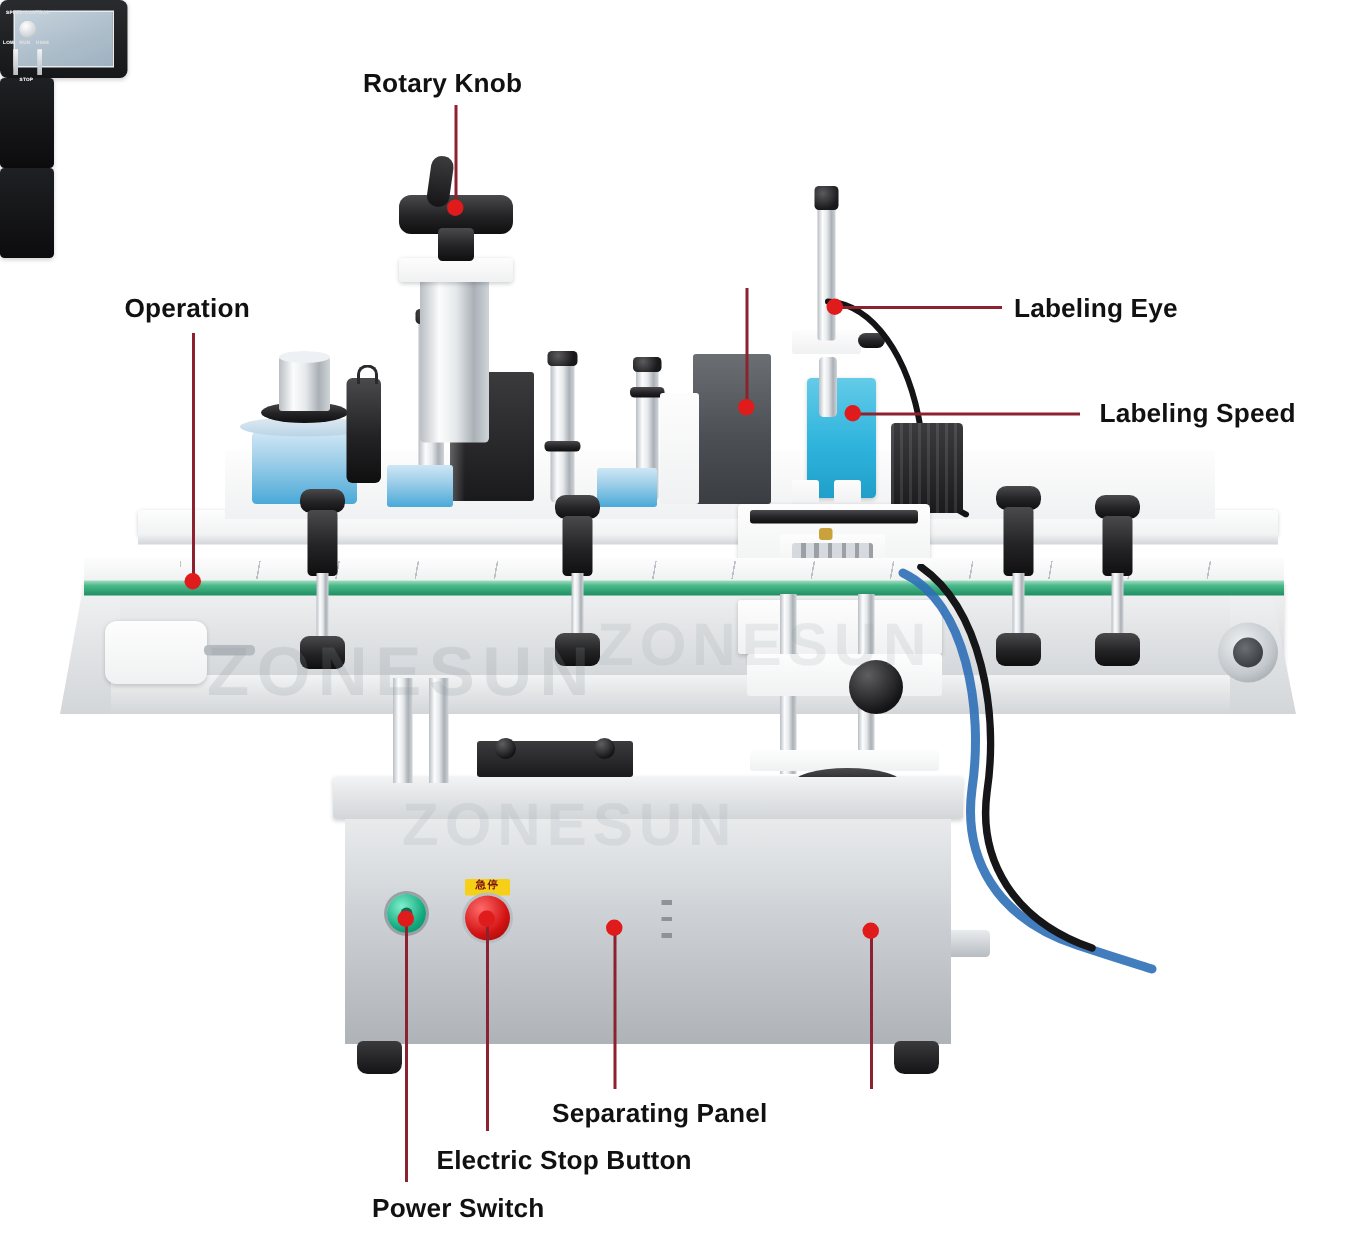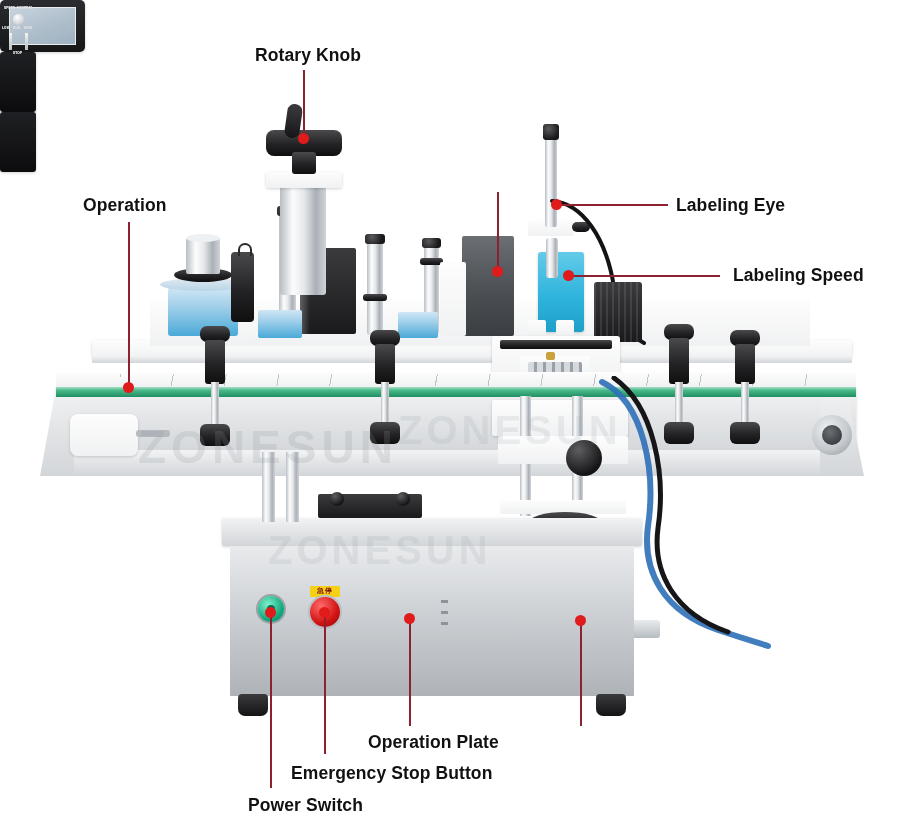--- a/index.html
+++ b/index.html
@@ -273,29 +273,29 @@
     <div class="lead v" style="left:580px;top:620px;height:106px;"></div>
     <div class="dot" style="left:575px;top:615px;"></div>
 
     <div class="lead v" style="left:324px;top:616px;height:138px;"></div>
     <div class="dot" style="left:319px;top:607px;"></div>
 
     <div class="lead v" style="left:270px;top:616px;height:172px;"></div>
     <div class="dot" style="left:265px;top:607px;"></div>
   </div>
 
-  <div class="callout" style="left:255px;top:44px;">Rotary Knob</div>
+  <div class="callout" style="left:242px;top:44px;">Rotary Knob</div>
 
   <div class="callout" style="left:83px;top:194px;">Operation</div>
 
 
   <div class="callout" style="left:676px;top:194px;">Labeling Eye</div>
 
   <div class="callout" style="left:733px;top:264px;">Labeling Speed</div>
 
-  <div class="callout" style="left:368px;top:731px;">Operation Plate</div>
-
-
-  <div class="callout" style="left:291px;top:762px;">Emergency Stop Button</div>
+  <div class="callout" style="left:368px;top:731px;">Separating Panel</div>
+
+
+  <div class="callout" style="left:291px;top:762px;">Electric Stop Button</div>
 
   <div class="callout" style="left:248px;top:794px;">Power Switch</div>
 
 </div>
 
 </body></html>

